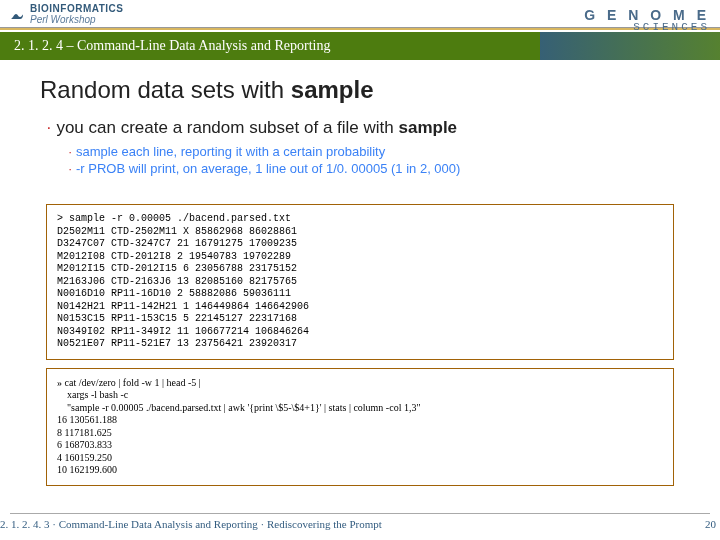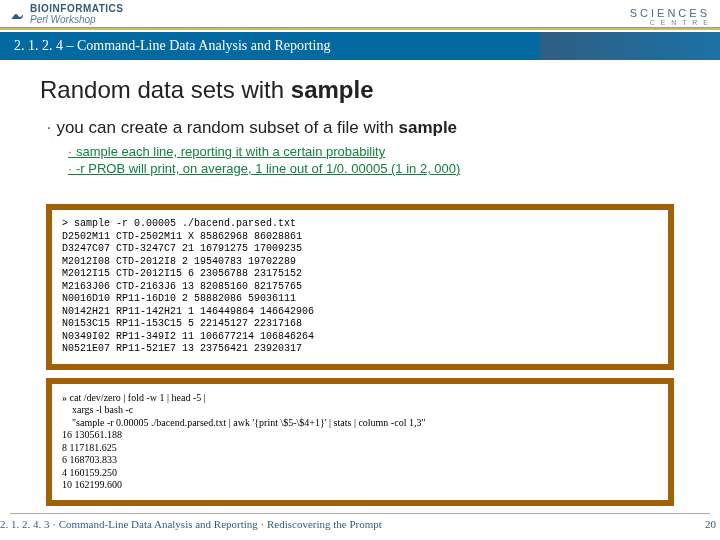--- a/index.html
+++ b/index.html
@@ -5,33 +5,33 @@
   * { margin: 0; padding: 0; box-sizing: border-box; }
   html, body { width: 720px; height: 540px; font-family: Arial, Helvetica, sans-serif; background: #fff; overflow: hidden; }
   .slide { width: 720px; height: 540px; position: relative; }
   .topbar { height: 28px; background: #fff; border-bottom: 1px solid #999; display: flex; align-items: center; padding-left: 8px; position: relative; }
   .topbar .logo-perl { display: flex; align-items: center; gap: 4px; font-size: 10px; color: #335a7a; }
   .topbar .logo-perl .bio { font-weight: bold; font-variant: small-caps; letter-spacing: 0.5px; }
   .topbar .logo-perl .ws { font-style: italic; color: #5a7a9a; }
   .topbar::after { content:""; position:absolute; left:0; right:0; bottom:-3px; height:2px; background:#d8b65f; }
   .logo-genome { position: absolute; right: 10px; top: 8px; text-align: right; line-height: 1; }
   .logo-genome .g1 { font-size: 14px; letter-spacing: 4px; color: #4a6b8a; font-weight: 600; }
-  .logo-genome .g2 { font-size: 11px; letter-spacing: 3px; color: #4a6b8a; }
+  .logo-genome .g2 { font-size: 11px; letter-spacing: 3px; color: #4a6b8a; font-family: Liberation Mono, monospace; }
   .logo-genome .g3 { font-size: 7px; letter-spacing: 2px; color: #6a8aa5; }
-  .crumb-band { background: #0369a1; color: #fff; padding: 6px 14px; font-family: "Times New Roman", serif; font-size: 14px; margin-top:4px; position: relative; }
+  .crumb-band { background: #4d7c0f; color: #fff; padding: 6px 14px; font-family: "Times New Roman", serif; font-size: 14px; margin-top:4px; position: relative; }
   .crumb-band::after { content:""; position:absolute; right:0; top:0; bottom:0; width:180px; background: linear-gradient(90deg, rgba(52,93,128,0.9), rgba(120,150,180,0.2)); }
   .content { padding: 16px 40px 0 40px; border-radius: 20px; }
   h1.title { font-size: 24px; font-weight: 400; color: #222; margin-bottom: 14px; }
   h1.title .b { font-weight: 700; }
   .lvl1 { font-size: 17px; color: #222; margin: 4px 0 6px 0; padding-left: 6px; }
   .lvl1::before { content:"· "; color:#c33; }
   .lvl1 .b { font-weight: 700; }
-  .lvl2 { font-size: 13px; color: #15803d; margin: 2px 0 2px 0; padding-left: 28px; text-decoration: underline; }
+  .lvl2 { font-size: 13px; color: #3b82f6; margin: 2px 0 2px 0; padding-left: 28px; }
   .lvl2::before { content:"· "; color:#c33; }
-  .codebox { border: 6px solid #a16207; margin: 28px 6px 0 6px; padding: 8px 10px; font-family: "Courier New", monospace; font-size: 10px; line-height: 1.25; white-space: pre; color: #000; }
+  .codebox { border: 1px solid #a16207; margin: 28px 6px 0 6px; padding: 8px 10px; font-family: "Courier New", monospace; font-size: 10px; line-height: 1.25; white-space: pre; color: #000; }
   .codebox + .codebox { margin-top: 8px; font-family: Liberation Serif, serif; }
   .footer { position: absolute; bottom: 10px; left: 0; right: 0; text-align: left; font-family: "Times New Roman", serif; font-size: 11px; color: #345d80; }
   .pagenum { position: absolute; bottom: 10px; right: 4px; font-family: "Times New Roman", serif; font-size: 11px; color: #345d80; }
   .footline { position:absolute; bottom: 26px; left:10px; right:10px; height:1px; background:#aaa; }
 </style>
 </head>
 <body>
 
 <div class="slide">
 
@@ -41,20 +41,21 @@
           <path d="M3 14c2-1 3-5 5-5s2 3 4 3 3-4 3-2-1 4-3 4H3z" fill="#335a7a"></path>
         </svg>
       <div>
         <div class="bio">BIOINFORMATICS</div>
         <div class="ws">Perl Workshop</div>
       </div>
     </div>
   </div>
 
   <div class="logo-genome">
+    <div class="g1">G E N O M E</div>
     <div class="g2">SCIENCES</div>
     <div class="g3">C E N T R E</div>
   </div>
 
   <div class="crumb-band">
     <span>2. 1. 2. 4 – Command-Line Data Analysis and Reporting</span>
   </div>
 
   <div class="content">
     <h1 class="title">

